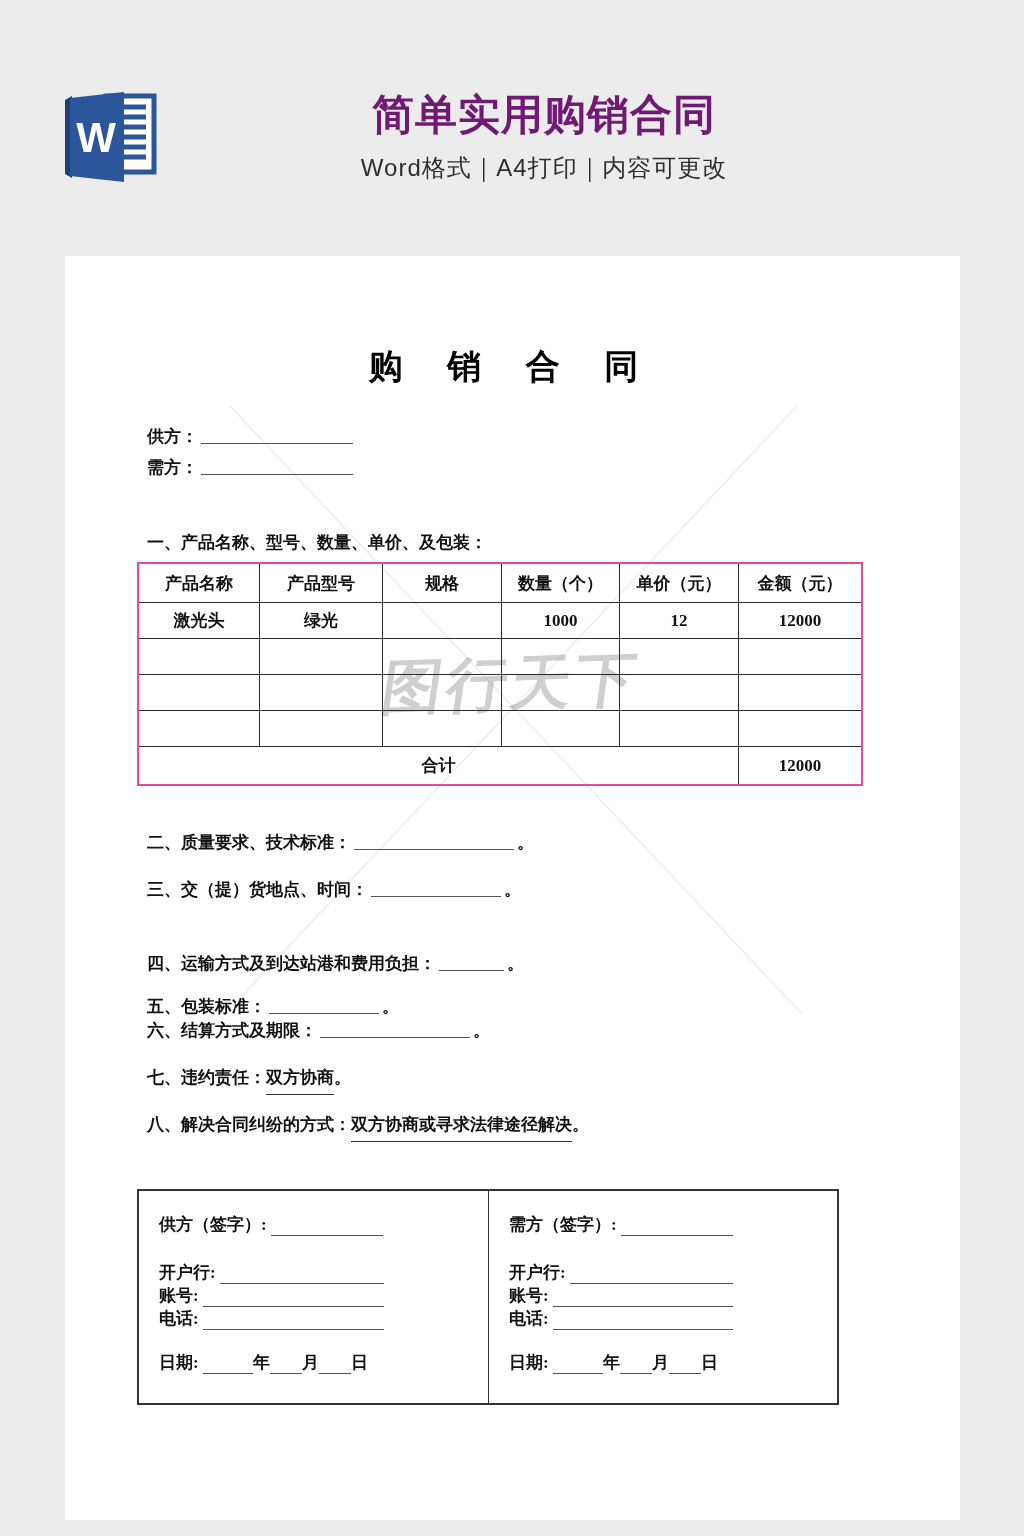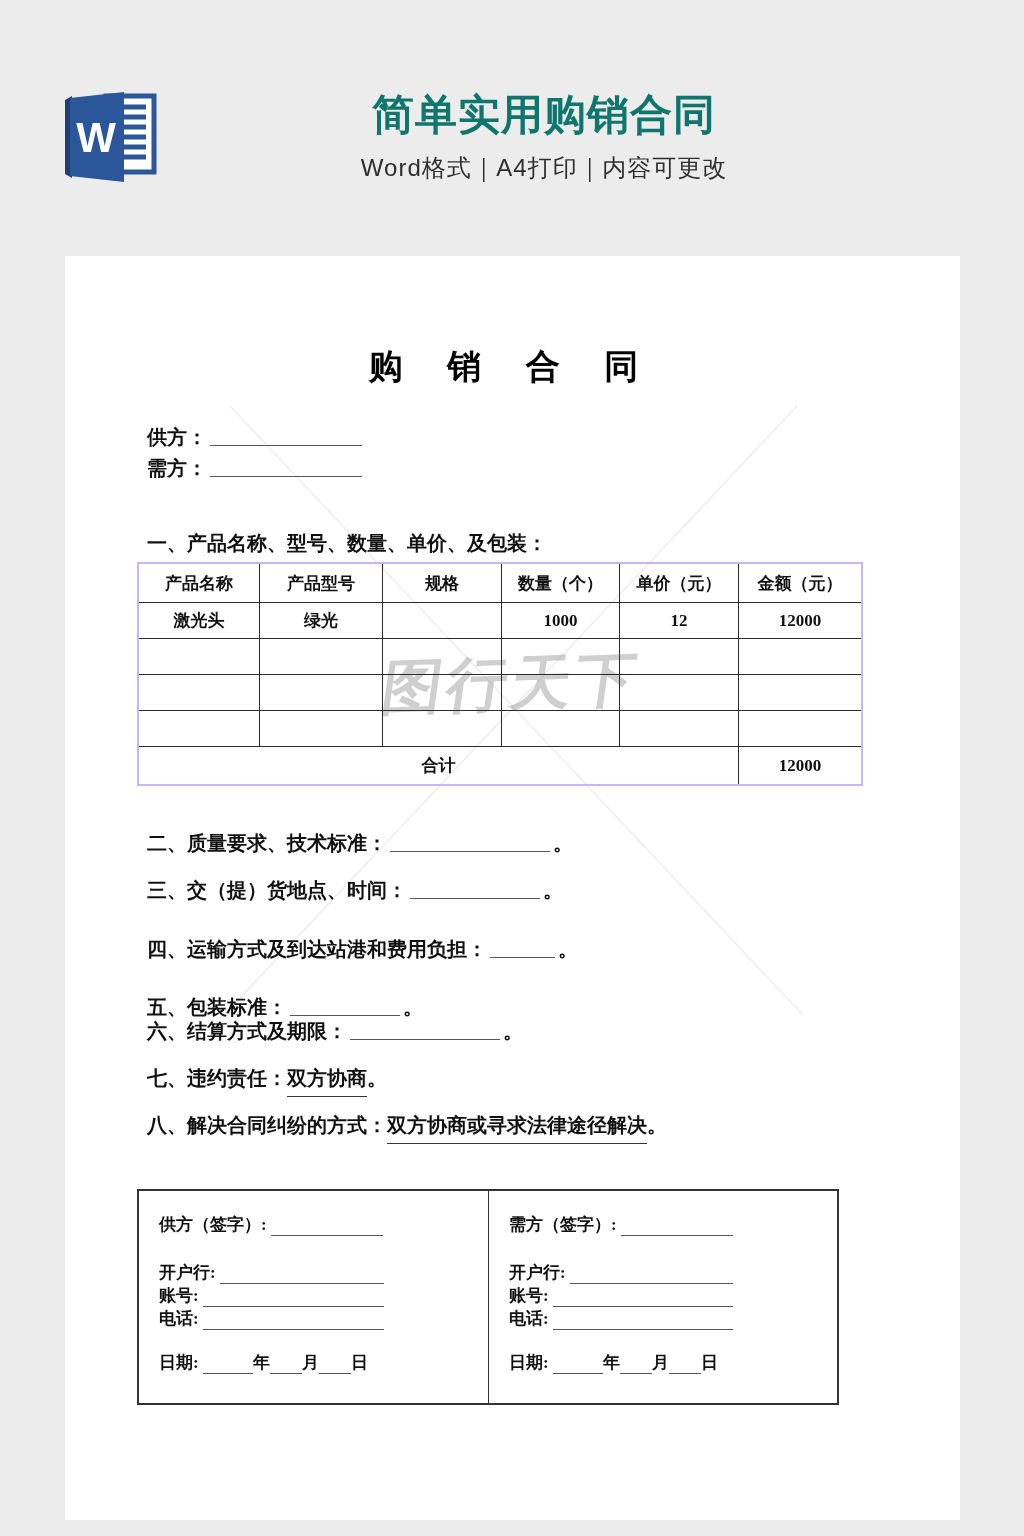--- a/index.html
+++ b/index.html
@@ -10,52 +10,52 @@
     color:#111;
     position:relative;
     overflow:hidden;
   }
 
   
   .header{position:absolute;top:0;left:0;right:0;height:250px;}
   .word-icon{position:absolute;left:62px;top:90px;width:100px;height:94px;}
   .hdr-text{position:absolute;left:0;right:0;top:92px;text-align:center;padding-left:64px;
             font-family:"Liberation Sans","DejaVu Sans",sans-serif;}
-  .hdr-title{font-size:42px;font-weight:700;color:#0f766e;letter-spacing:1px;line-height:1.1;}
+  .hdr-title{font-size:42px;font-weight:700;color:#701a75;letter-spacing:1px;line-height:1.1;}
   .hdr-sub{margin-top:14px;font-size:24px;color:#2e2e2e;font-weight:500;letter-spacing:1px;}
 
   
   .page{position:absolute;left:65px;top:256px;width:895px;height:1264px;background:#ffffff;}
 
   .wm-lines{position:absolute;left:0;top:0;width:895px;height:1264px;pointer-events:none;}
   .wm-logo{
     position:absolute;left:318px;top:388px;
     font-size:60px;font-weight:700;color:#8f8f8f;opacity:.42;
     letter-spacing:4px;white-space:nowrap;
     transform:skewX(-10deg) rotate(-2deg);
     pointer-events:none;
   }
 
   .doc-title{position:absolute;left:0;right:0;top:88px;text-align:center;
              font-size:34px;font-weight:700;letter-spacing:18px;color:#000;}
 
-  .line{position:absolute;left:82px;font-size:20px;font-weight:600;line-height:22px;white-space:nowrap;text-align:center;}
+  .line{position:absolute;left:82px;font-size:17px;font-weight:600;line-height:22px;white-space:nowrap;text-align:center;}
   .blank{display:inline-block;border-bottom:1px solid #555;height:15px;vertical-align:-2px;margin:0 3px;}
   .b152{width:152px;} .b160{width:160px;} .b130{width:130px;}
   .b65{width:65px;}   .b110{width:110px;} .b150{width:150px;}
   .uval{border-bottom:1px solid #333;padding-bottom:7px;}
 
   
   .ptable-wrap{position:absolute;left:72px;top:306px;width:694px;}
   table{border-collapse:collapse;width:100%;table-layout:fixed;}
   .ptable td{border:1px solid #2a2a2a;text-align:center;font-size:17px;font-weight:600;
              height:35px;padding:0 2px;overflow:hidden;}
   .ptable tr.hdr td{height:38px;}
   .ptable tr.tot td{height:37px;}
-  .ptable{border:2px solid #c4b5fd;}
+  .ptable{border:2px solid #ec4899;}
 
   
   .sig-box{position:absolute;left:72px;top:933px;width:698px;height:212px;
            border:2px solid #333;display:flex;}
   .sig-cell{width:50%;box-sizing:border-box;padding:22px 0 16px 20px;font-size:17px;font-weight:600;}
   .sig-cell.right{border-left:1px solid #333;}
   .sig-row{display:flex;align-items:flex-end;line-height:23px;margin-right:104px;white-space:nowrap;}
   .sig-row .fill{flex:1;border-bottom:1px solid #555;height:15px;min-width:20px;}
   .sig-sign{margin-bottom:25px;}
   .sig-date{margin-top:21px;}
@@ -159,21 +159,21 @@
     </tbody>
       </table>
   </div>
 
   <div class="line" style="top:623px;">
     <span>三、交（提）货地点、时间：</span><span class="blank b130"></span><span>。</span>
   </div>
   <div class="line" style="top:576px;">
     <span>二、质量要求、技术标准：</span><span class="blank b160"></span><span>。</span>
   </div>
-  <div class="line" style="top:682px;">
+  <div class="line" style="top:698px;font-family:Liberation Mono, monospace;">
     <span>四、运输方式及到达站港和费用负担：</span><span class="blank b65"></span><span>。</span>
   </div>
   <div class="line" style="top:710px;margin-top:30px;">
     <span>五、包装标准：</span><span class="blank b110"></span><span>。</span>
   </div>
   <div class="line" style="top:764px;">
     <span>六、结算方式及期限：</span><span class="blank b150"></span><span>。</span>
   </div>
   <div class="line" style="top:811px;">
     <span>七、违约责任：</span><span class="uval">双方协商</span><span>。</span>

